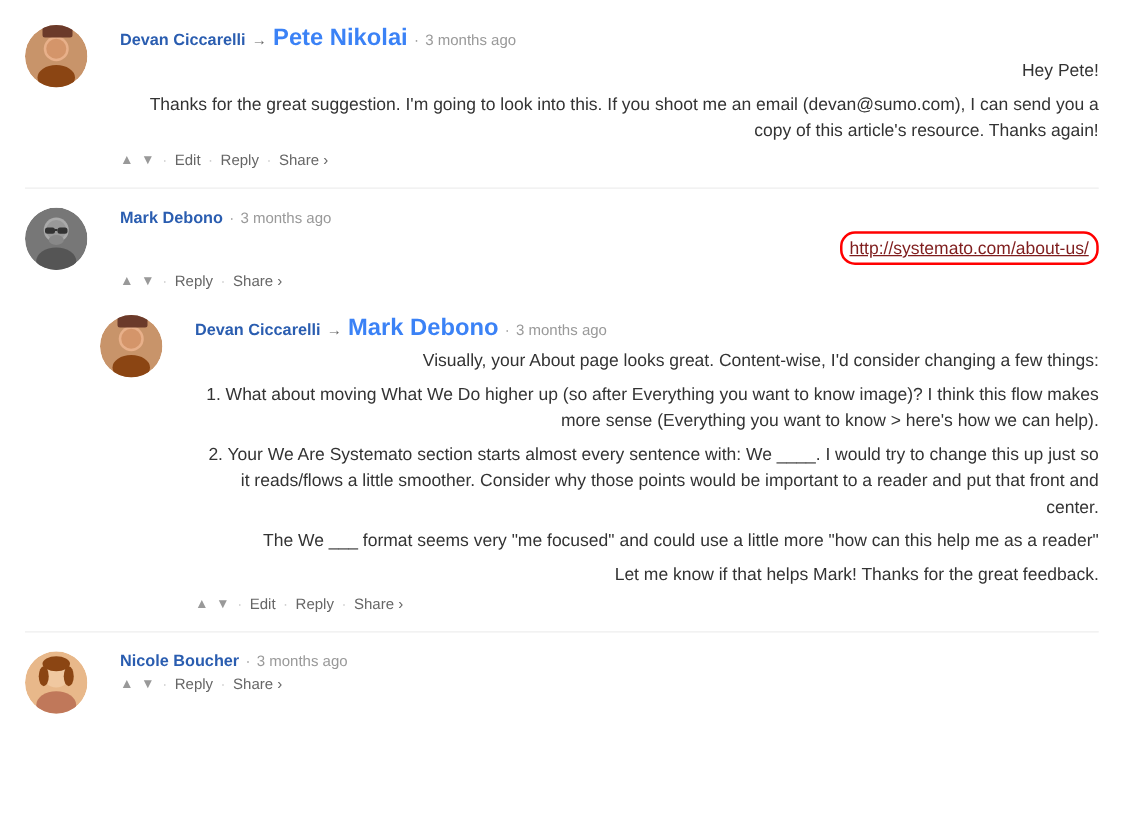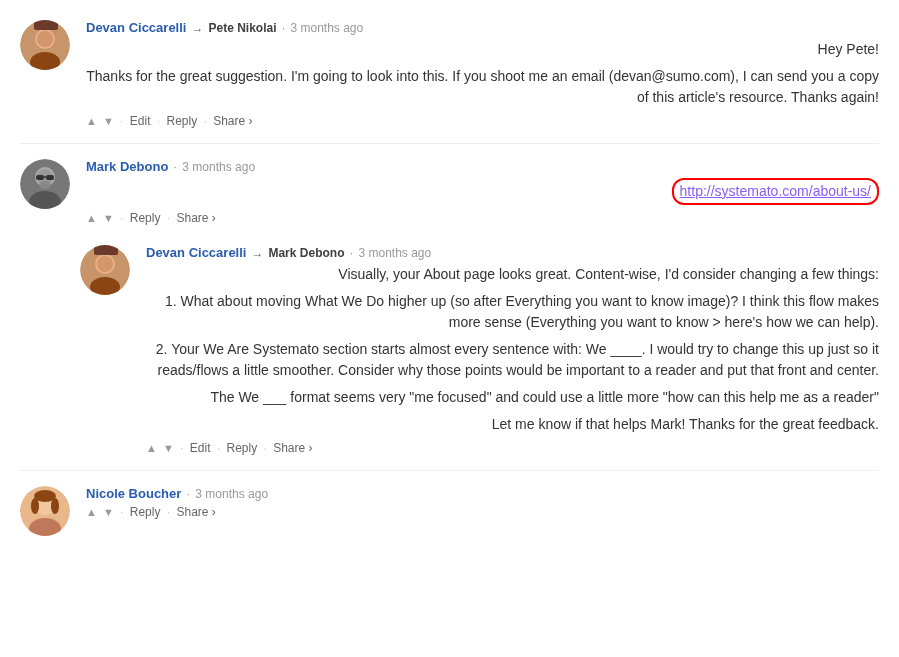--- a/index.html
+++ b/index.html
@@ -15,21 +15,21 @@
     .comment-thread {
       display: flex;
       flex-direction: column;
       gap: 0px;
     }
     .comment {
       display: flex;
       flex-direction: row;
       align-items: flex-start;
       padding: 10px 0;
-      gap: 16px;
+      gap: 26px;
     }
     .comment.reply {
       margin-left: 60px;
     }
     .comment-body {
       flex: 1;
     }
     .comment-header {
       display: flex;
       align-items: baseline;
@@ -40,23 +40,23 @@
     .author-name {
       color: #2a5db0;
       font-weight: bold;
       font-size: 13px;
     }
     .arrow-icon {
       font-size: 12px;
       color: #666;
     }
     .reply-to {
-      color: #404040;
+      color: #3b82f6;
       font-weight: bold;
-      font-size: 12px;
+      font-size: 19px;
     }
     .timestamp {
       color: #999;
       font-size: 12px;
     }
     .comment-text {
       font-size: 14px;
       color: #333;
       line-height: 1.5;
       margin-bottom: 6px;
@@ -68,21 +68,21 @@
     .comment-link {
       color: #1a0dab;
       text-decoration: underline;
       font-size: 14px;
     }
     .comment-link.circled {
       display: inline-block;
       border: 2px solid red;
       border-radius: 12px;
       padding: 1px 6px;
-      color: #8b5cf6;
+      color: #7f1d1d;
     }
     .comment-actions {
       display: flex;
       align-items: center;
       gap: 6px;
       font-size: 12px;
       color: #999;
       margin-top: 4px;
     }
     .vote-up, .vote-down {

